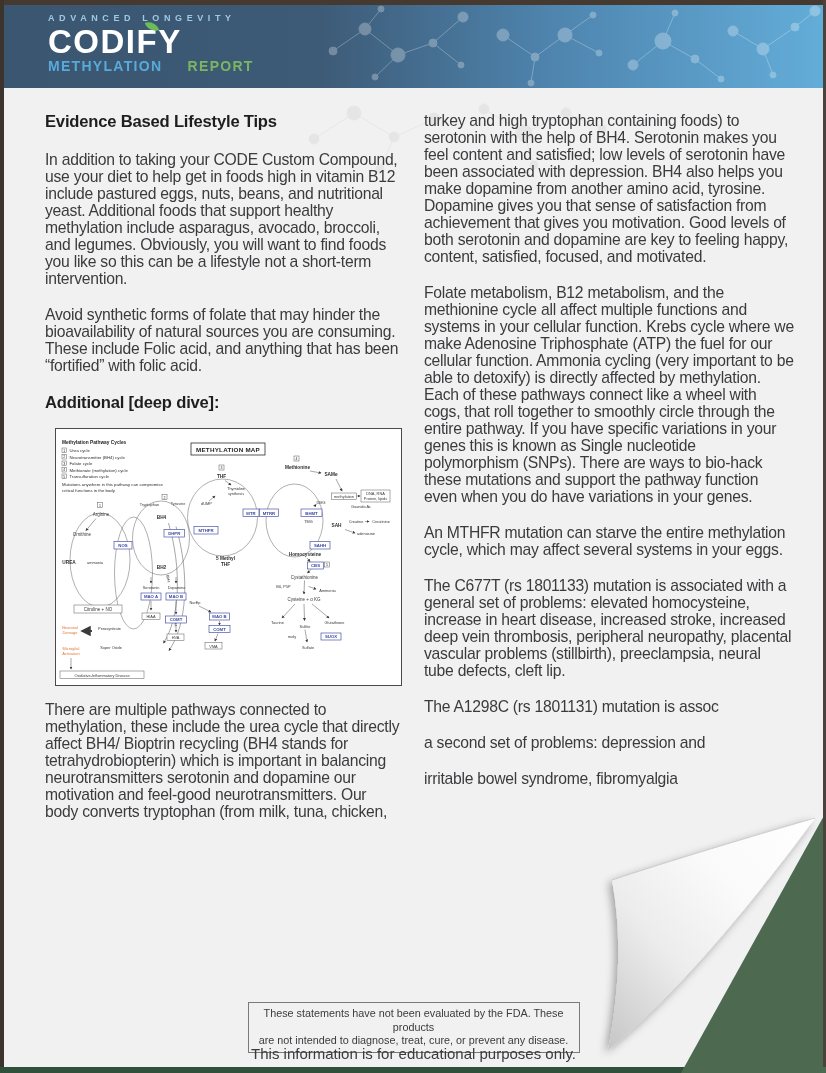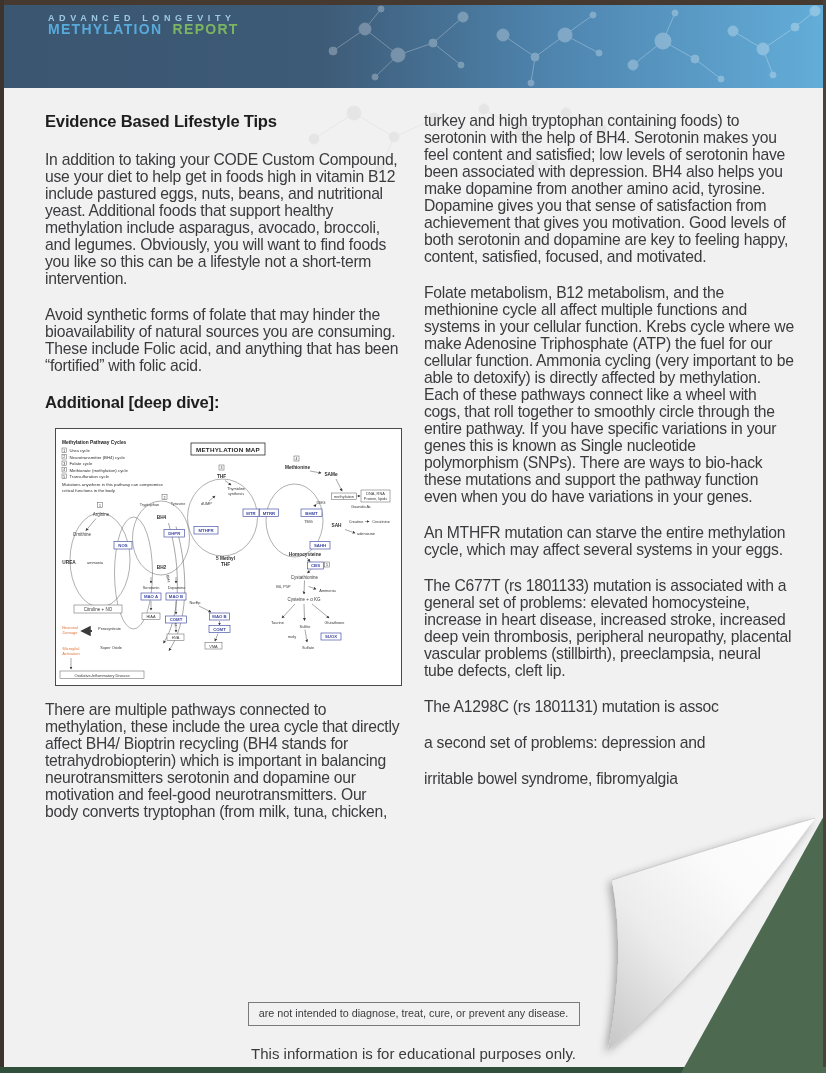--- a/index.html
+++ b/index.html
@@ -14,21 +14,21 @@
   
   .hdr{position:absolute;left:0;top:0;width:100%;height:83px;
        background:linear-gradient(90deg,#3a5671 0%,#3d5a76 38%,#4f86b0 68%,#63add9 100%);overflow:hidden;}
   .hdr-mol{position:absolute;right:0;top:0;}
   .logo{position:absolute;left:44px;top:8px;}
   .tagline{font-size:9px;font-weight:bold;letter-spacing:4.6px;color:#9dc9e4;}
   .logoword{position:relative;font-size:33px;font-weight:bold;letter-spacing:1.5px;color:#ffffff;line-height:36px;margin-top:1px;}
   .leaf{position:absolute;left:98px;top:-3px;width:12px;height:11px;background:#6cbd57;
         border-radius:0 100% 0 100%;transform:rotate(-15deg);}
   .logosub{font-size:14px;font-weight:bold;letter-spacing:1.3px;margin-top:-2px;}
-  .logosub .m{color:#58aadb;} .logosub .r{color:#7cb562;margin-left:5px;}
+  .logosub .m{color:#58aadb;} .logosub .r{color:#7cb562;margin-left:20px;}
 
   .page-mol{position:absolute;left:280px;top:84px;opacity:0.07;}
 
   
   .col{position:absolute;top:107px;color:#3b3b3d;}
   .col-left{left:41px;width:358px;}
   .col-right{left:420px;width:370px;}
   .col p{font-size:15.7px;line-height:17px;letter-spacing:-0.25px;margin:0 0 19px 0;}
   .col h2{font-size:16.6px;letter-spacing:-0.2px;color:#1e1e1f;margin:0 0 19px 0;}
   .h-tight{margin-bottom:15px !important;}
@@ -111,20 +111,24 @@
           <circle cx="418" cy="74" r="3"></circle>
             <circle cx="430" cy="26" r="5"></circle>
             <circle cx="460" cy="44" r="6"></circle>
           <circle cx="492" cy="22" r="4"></circle>
             <circle cx="512" cy="6" r="5"></circle>
             <circle cx="470" cy="70" r="3"></circle>
         </g>
       </svg>
       <div class="logo">
         <div class="tagline">ADVANCED LONGEVITY</div>
+        <div class="logoword">
+          <span>CODIFY</span>
+          <span class="leaf"></span>
+        </div>
         <div class="logosub">
           <span class="m">METHYLATION</span>
           <span class="r">REPORT</span>
         </div>
       </div>
     </div>
 
     <svg class="page-mol" width="340" height="90" viewBox="0 0 340 90">
       <g stroke="#58585a" stroke-width="1" fill="#58585a">
         <line x1="30" y1="50" x2="70" y2="24"></line>
@@ -338,20 +342,21 @@
       <p>An MTHFR mutation can starve the entire methylation cycle, which may affect several systems in your eggs.</p>
       <p>The C677T (rs 1801133) mutation is associated with a general set of problems: elevated homocysteine, increase in heart disease, increased stroke, increased deep vein thrombosis, peripheral neuropathy, placental vascular problems (stillbirth), preeclampsia, neural tube defects, cleft lip.</p>
       <div>
         <p class="p9line">The A1298C (rs 1801131) mutation is assoc</p>
         <p class="p9line">a second set of problems: depression and</p>
         <p class="p9line">irritable bowel syndrome, fibromyalgia</p>
       </div>
     </div>
 
     <div class="fda-box">
+      <div>These statements have not been evaluated by the FDA. These products</div>
       <div>are not intended to diagnose, treat, cure, or prevent any disease.</div>
     </div>
     <div class="edu-note">This information is for educational purposes only.</div>
   </div>
 
   <svg class="curl" width="245" height="266" viewBox="0 0 245 266">
     <defs>
       <linearGradient id="curlg" x1="0" y1="1" x2="1" y2="0">
         <stop offset="0%" stop-color="#c6c6c6"></stop>
         <stop offset="35%" stop-color="#ececec"></stop>

